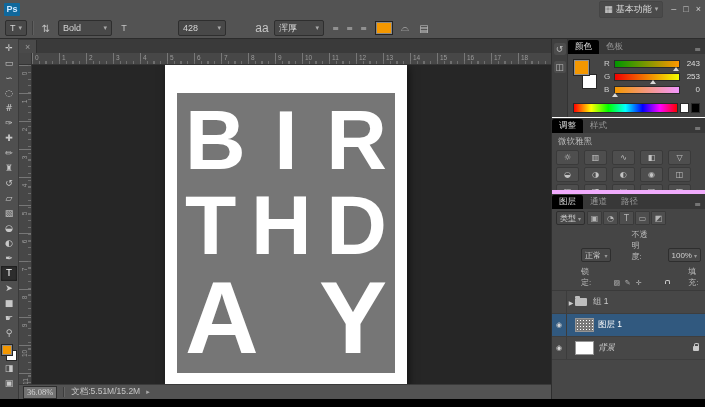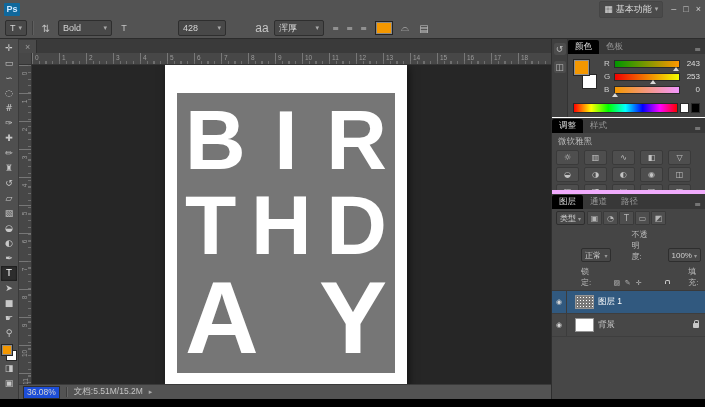--- a/index.html
+++ b/index.html
@@ -58,21 +58,21 @@
   .left-ruler .rnum span{transform:rotate(-90deg);display:block;margin-top:4px;}
   .canvas-inner{flex:1;position:relative;background:#262626;overflow:hidden;}
   .page{position:absolute;left:133px;top:0;width:242px;height:321px;background:#fff;box-shadow:2px 2px 8px rgba(0,0,0,.55);}
   .graybox{position:absolute;left:12px;right:12px;top:28px;bottom:13px;display:flex;flex-direction:column;padding:4px 8px;box-sizing:border-box;}
   .word-row{flex:1;display:flex;justify-content:space-between;align-items:center;}
   .word-row span{font-weight:bold;color:#fff;font-size:84px;line-height:1;font-family:"Liberation Sans",sans-serif;}
   .word-row:last-of-type span{font-size:102px;}
   
   .statusbar{height:14px;background:#535353;border-top:1px solid #3a3a3a;display:flex;align-items:center;gap:6px;
              font-size:8.5px;color:#c5c5c5;padding:0 4px;}
-  .zoom-box{background:#1d4ed8;border:1px solid #2e2e2e;padding:0 3px;height:11px;line-height:11px;color:#d5d5d5;}
+  .zoom-box{background:#737373;border:1px solid #2e2e2e;padding:0 3px;height:11px;line-height:11px;color:#d5d5d5;font-family:Liberation Serif, serif;}
   .status-sep{width:1px;height:10px;background:#3d3d3d;border-right:1px solid #646464;}
   
   .dock{width:153px;background:#454545;border-left:1px solid #2e2e2e;display:flex;flex-direction:column;}
   .dock-top{display:flex;height:78px;}
   .dock-strip{width:15px;background:#3f3f3f;border-right:1px solid #333;display:flex;flex-direction:column;align-items:center;padding-top:4px;gap:6px;}
   .strip-icon{width:12px;height:12px;display:flex;align-items:center;justify-content:center;color:#bbb;font-size:9px;background:#4c4c4c;border-radius:2px;}
   .panel{display:flex;flex-direction:column;min-height:0;}
   .panel-tabs{height:15px;background:#383838;display:flex;align-items:flex-end;font-size:8.5px;color:#999;flex:0 0 15px;}
   .panel-tab{padding:0 7px;height:14px;display:flex;align-items:center;}
   .panel-tab.active{background:#000000;color:#ddd;border-radius:2px 2px 0 0;}
@@ -119,21 +119,21 @@
   .eye-icon{color:#d5d5d5;font-size:7px;}
   .layer-row[data-visible="false"] .eye-icon{visibility:hidden;}
   .arrow{width:8px;font-size:6px;color:#ccc;text-align:center;flex:0 0 8px;}
   .thumb{width:19px;height:14px;border:1px solid #959595;margin-right:4px;flex:0 0 19px;box-sizing:border-box;}
   .layer-row[data-thumb="pattern"] .thumb{background-color:#787878;background-image:radial-gradient(#fff .8px,transparent .9px);background-size:3px 3px;}
   .layer-row[data-thumb="white"] .thumb{background:#fff;}
   .folder{display:none;width:12px;height:8px;background:#bdbdbd;border-radius:1px;position:relative;margin-right:6px;flex:0 0 12px;}
   .folder::before{content:"";position:absolute;top:-2px;left:0;width:5px;height:2px;background:#bdbdbd;border-radius:1px 1px 0 0;}
   .layer-row[data-thumb="group"] .folder{display:block;}
   .layer-name{white-space:nowrap;overflow:hidden;text-overflow:ellipsis;}
-  .layer-row[data-italic="true"] .layer-name{}
+  .layer-row[data-italic="true"] .layer-name{font-style:italic;}
   .layer-row .row-lock{display:none;margin-left:auto;margin-right:6px;}
   .layer-row[data-locked="true"] .row-lock{display:inline-block;}
   
   .watermark{height:52px;flex:0 0 52px;background:#000;display:flex;align-items:center;justify-content:center;gap:8px;}
   .wechat-icon{position:relative;width:27px;height:22px;}
   .wc-big{position:absolute;left:0;top:0;width:17px;height:14px;background:#fff;border-radius:50%;}
   .wc-big::before,.wc-big::after{content:"";position:absolute;top:4px;width:2px;height:2px;background:#000;border-radius:50%;}
   .wc-big::before{left:4px;} .wc-big::after{left:10px;}
   .wc-small{position:absolute;right:0;bottom:0;width:13px;height:11px;background:#fff;border-radius:50%;}
   .wc-small::before,.wc-small::after{content:"";position:absolute;top:3px;width:1.5px;height:1.5px;background:#000;border-radius:50%;}
@@ -515,20 +515,30 @@
         <span class="mini-lock"></span>
         <span style="margin-left:4px;">填充:</span>
         <div class="mini-select">
           <span>100%</span>
           <span class="caret">▾</span>
         </div>
       </div>
       <div class="layer-list">
 
 
+          <div class="layer-row" data-visible="false" data-selected="false" data-thumb="group">
+            <span class="eye-cell">
+              <span class="eye-icon glyph">◉</span>
+            </span>
+            <span class="arrow glyph">▶</span>
+
+            <span class="folder"></span>
+            <span class="layer-name">组 1</span>
+
+          </div>
 
           <div class="layer-row" data-visible="true" data-selected="true" data-thumb="pattern">
             <span class="eye-cell">
               <span class="eye-icon glyph">◉</span>
             </span>
             <span class="arrow glyph"></span>
             <span class="thumb"></span>
 
             <span class="layer-name">图层 1</span>
 

